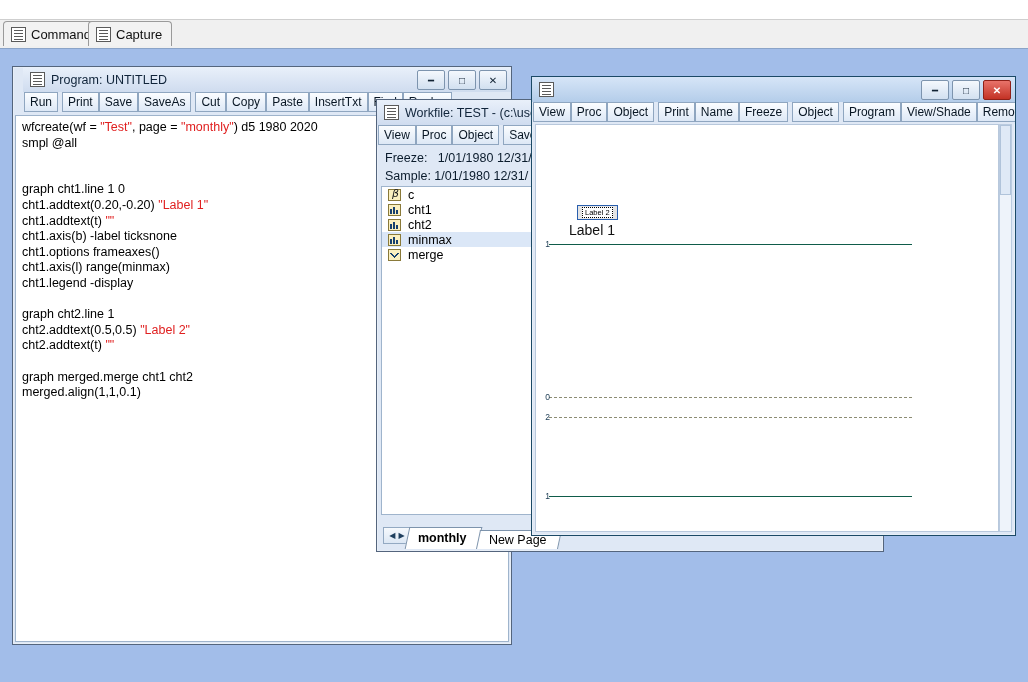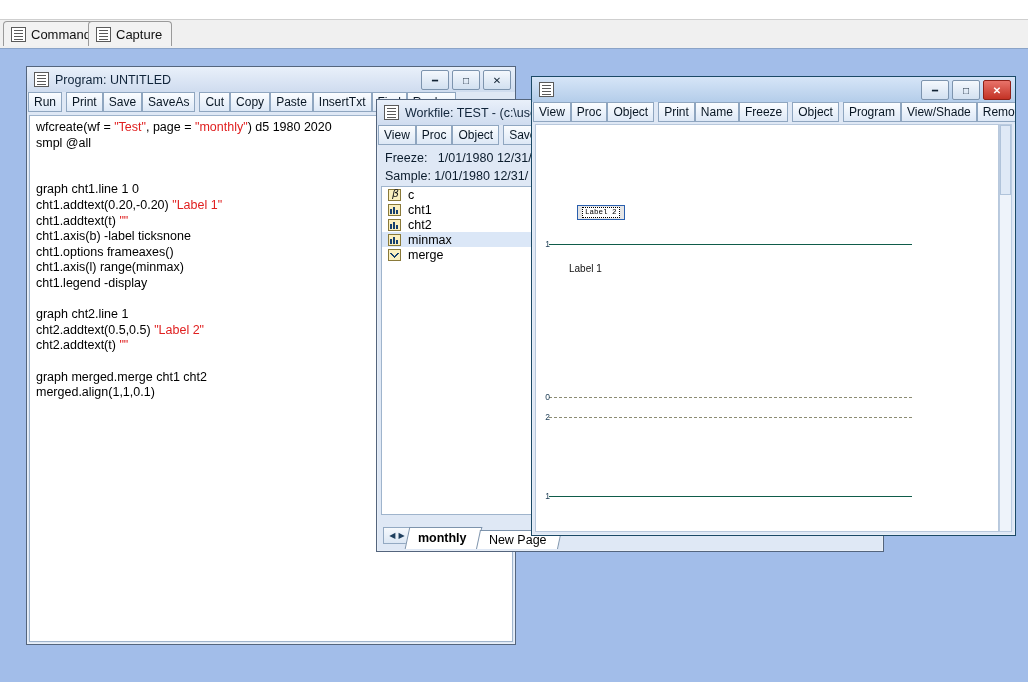--- a/index.html
+++ b/index.html
@@ -65,21 +65,21 @@
   }
   .tbtn{
     display:flex;align-items:center;justify-content:center;
     padding:0 5px;margin:0;height:20px;
     background:linear-gradient(#fbfdff,#dde8f6);
     border:1px solid #8fa6c0;border-right-width:1px;
     font-size:12px;color:#081624;white-space:nowrap;box-sizing:border-box;
   }
   .tgap{width:4px;flex:0 0 auto;}
   
-  #win-program{left:26px;top:66px;width:488px;height:577px;}
+  #win-program{left:12px;top:66px;width:488px;height:577px;padding-left:10px;}
   #program-body{
     position:absolute;left:2px;right:2px;top:48px;bottom:2px;
     background:#ffffff;border:1px solid #9fb4cc;overflow:hidden;
   }
   #program-code{
     padding:4px 6px;font-family:"Liberation Sans",sans-serif;font-size:12.5px;
     line-height:15.6px;color:#000;white-space:pre;
   }
   .str{color:#e02020;}
   
@@ -139,21 +139,21 @@
   #graph-vscroll .thumb{position:absolute;left:0;right:0;top:0;height:70px;background:#dfe9f6;border:1px solid #b0c3da;box-sizing:border-box;}
   
   #plot{position:absolute;left:0;top:0;right:0;bottom:0;}
   .ylab{position:absolute;font-size:8.5px;color:#1a3a52;text-align:right;width:14px;}
   .hline{position:absolute;height:0;border-top:1px solid #0f5c4a;}
   .dashline{position:absolute;height:0;border-top:1px dashed #8c8c74;}
   .dashdot{position:absolute;height:0;border-top:1px dashed #8c8c74;}
   #label1{position:absolute;font-size:8.5px;color:#111;}
   #sel-label{
     position:absolute;padding:1px 4px;background:#e5e5e5;
-    border:1px solid #2a5fae;display:flex;align-items:center;justify-content:center;font-family:Liberation Mono, monospace;
+    border:1px solid #2a5fae;display:flex;align-items:center;justify-content:center;
   }
   #sel-label .inner{
     background:#fff;border:1px dotted #000;font-size:7.5px;color:#000;padding:0 2px;line-height:9px;
     white-space:nowrap;
   }
 </style>
 </head>
 <body>
 
 <div id="topstrip">
@@ -277,21 +277,21 @@
       <div class="tbtn">Program</div>
       <div class="tbtn">View/Shade</div>
       <div class="tbtn">Remove</div>
     </div>
   <div id="graph-canvas">
     <div id="plot">
         <div class="hline" style="left: 13px; top: 119px; width: 363px;"></div>
         <div class="ylab" style="left: 0px; top: 114px;">1</div>
         <div class="dashdot" style="left: 13px; top: 272px; width: 363px; border-top-style: dashed;"></div>
         <div class="ylab" style="left: 0px; top: 267px;">0</div>
-        <div id="label1" style="left: 33px; top: 97px; font-size: 10px; color: rgb(17, 17, 17); position: absolute; margin-top: 41px;">Label 1</div>
+        <div id="label1" style="left: 33px; top: 97px; font-size: 14px; color: rgb(17, 17, 17); position: absolute;">Label 1</div>
         <div id="sel-label" style="left: 41px; top: 80px;">
           <div class="inner">Label 2</div>
         </div>
         <div class="dashline" style="left: 13px; top: 292px; width: 363px;"></div>
         <div class="ylab" style="left: 0px; top: 287px;">2</div>
         <div class="hline" style="left: 13px; top: 371px; width: 363px;"></div>
         <div class="ylab" style="left: 0px; top: 366px;">1</div>
       </div>
   </div>
   <div id="graph-vscroll">

